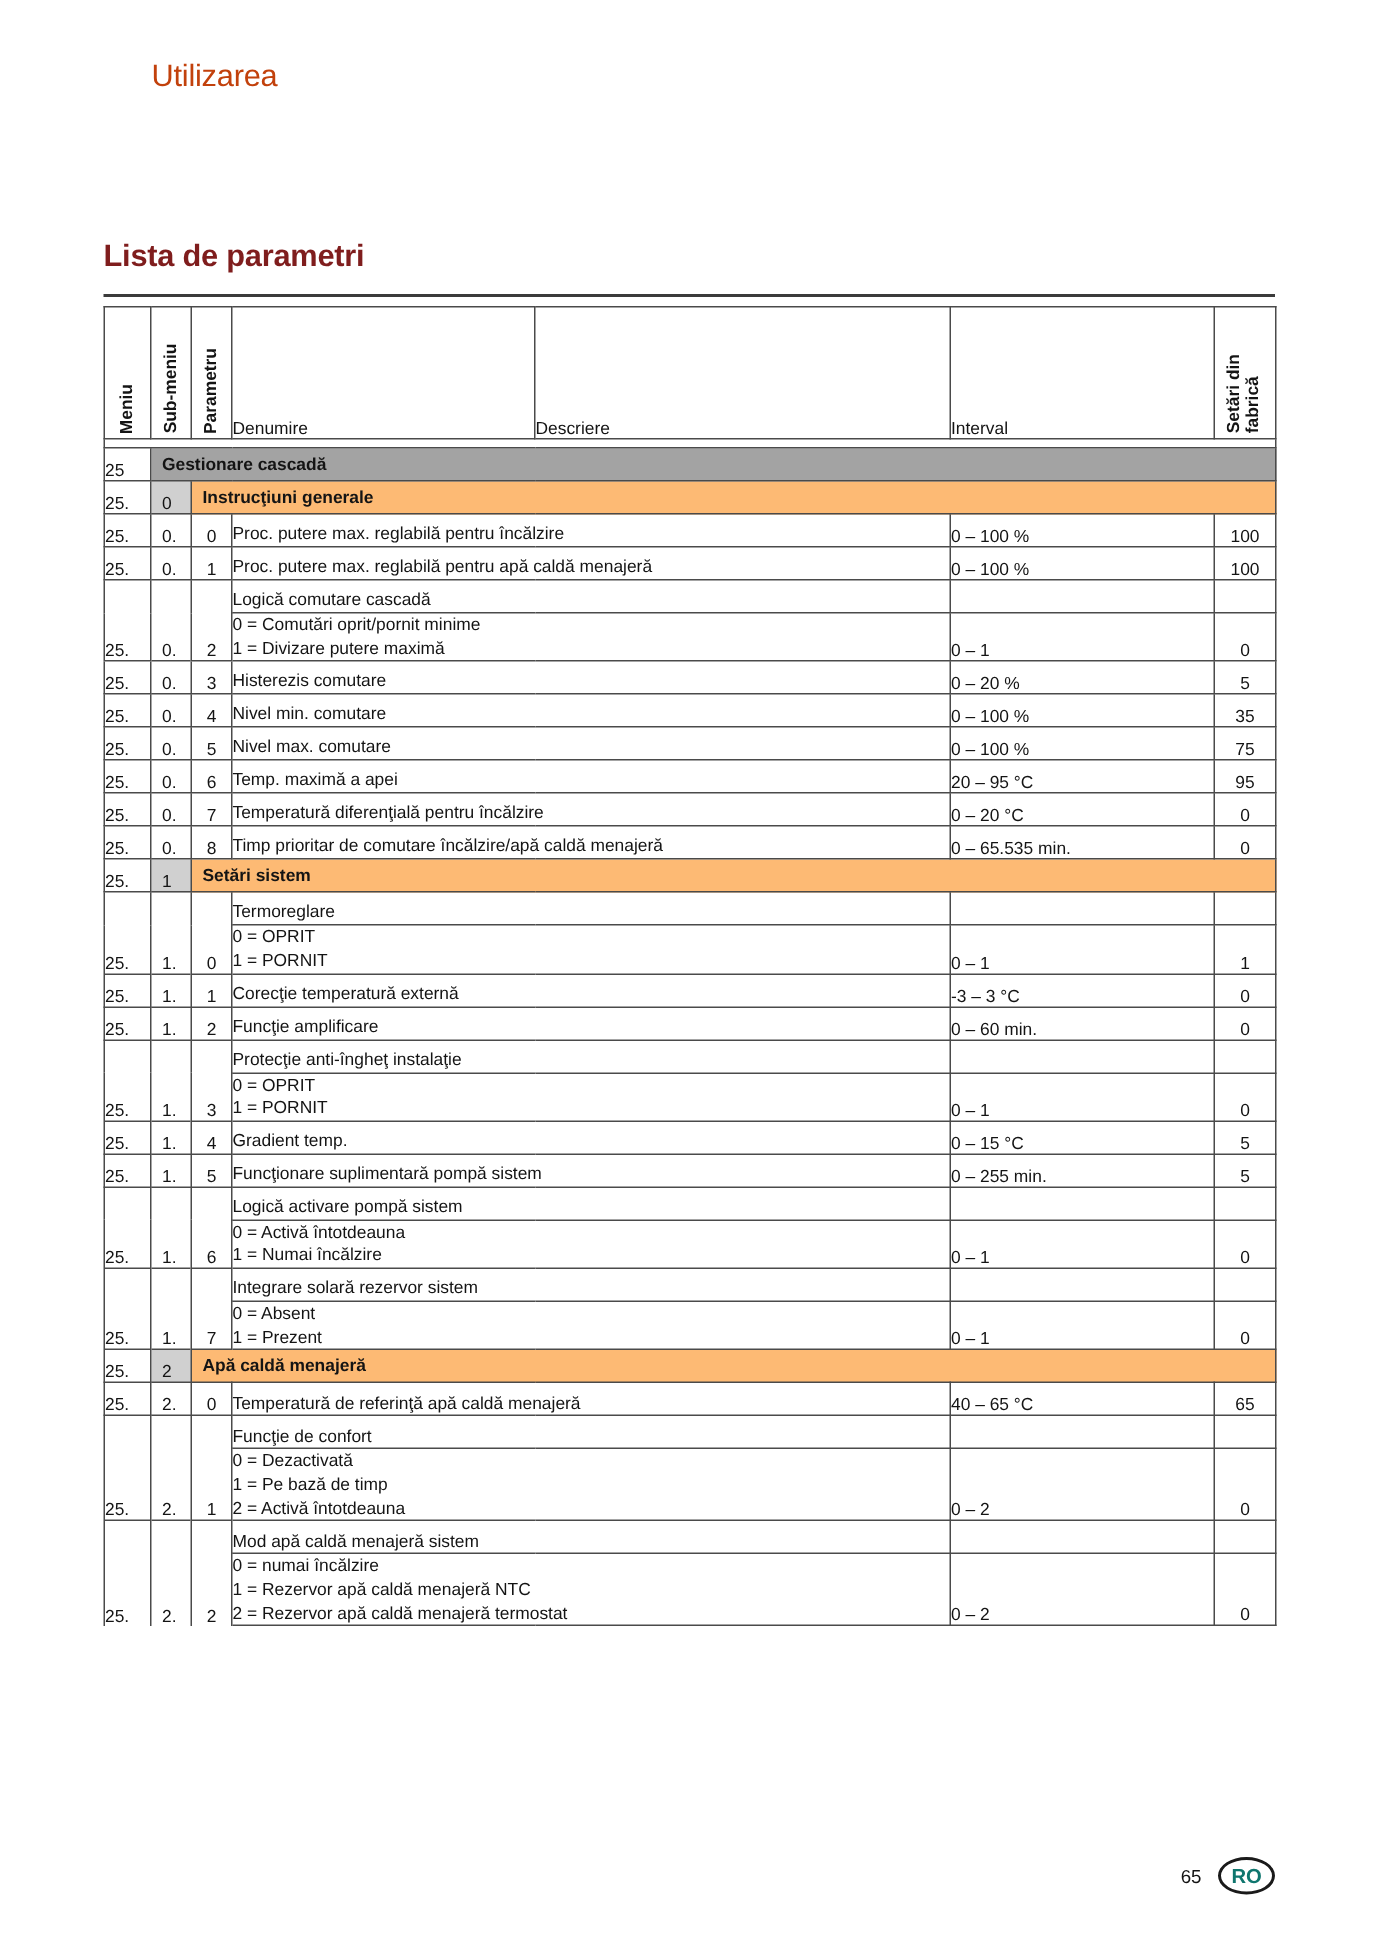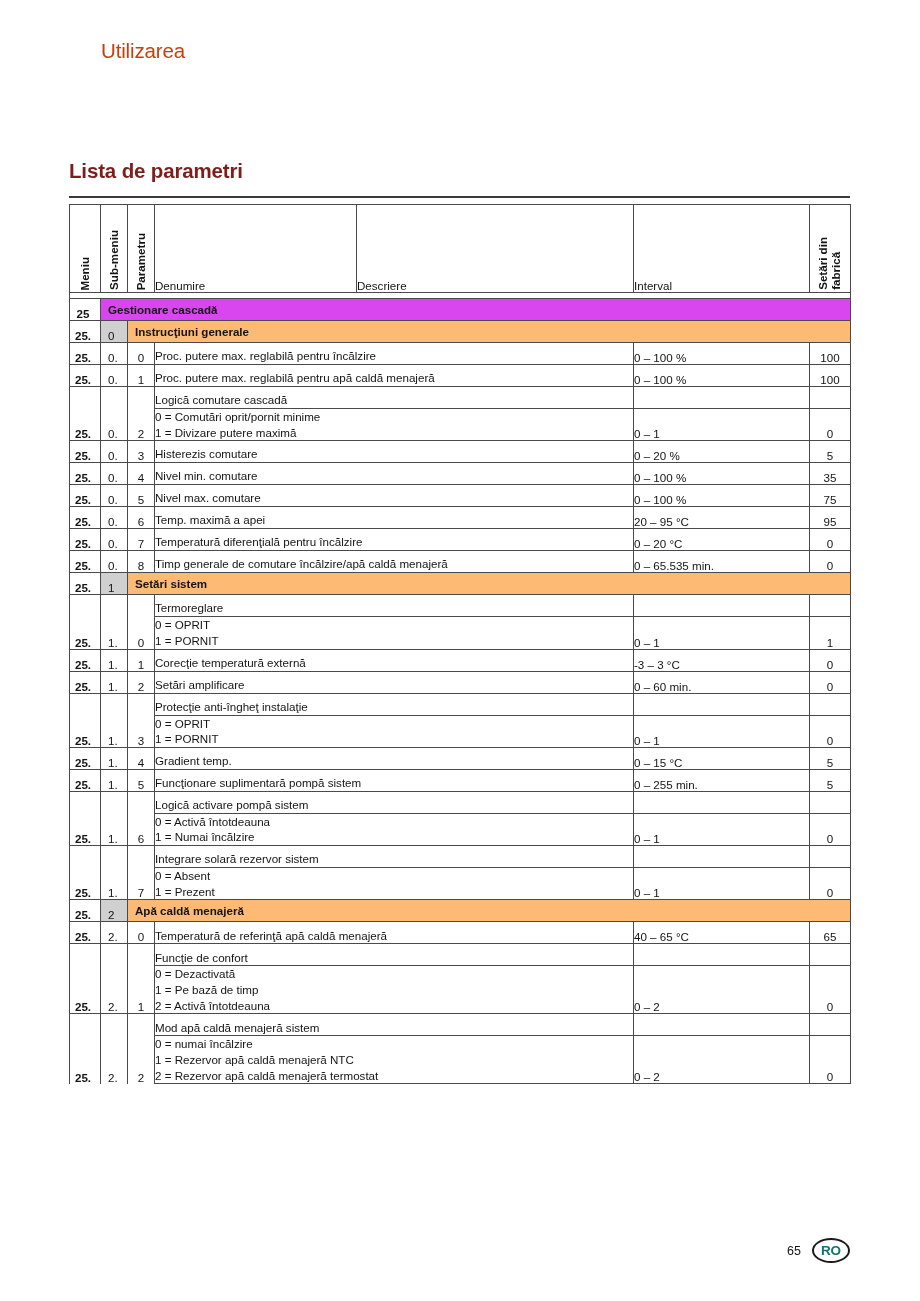--- a/index.html
+++ b/index.html
@@ -135,21 +135,21 @@
 
   
   .idcell {
     font-weight: bold;
     font-size: 11.6px;
     text-align: center;
     vertical-align: middle;
     padding: 0 2px 0 2px;
     height: 22px;
   }
-  .idcell.m  { text-align: center;  padding-right: 4px; font-weight: bold; }
+  .idcell.m  { text-align: left;  padding-right: 4px; }
   .idcell.s  { text-align: left;   padding-left: 7px;  }
   .idcell.p  { text-align: center; }
 
   .txt {
     text-align: left;
     vertical-align: middle;
     padding: 2px 4px 2px 7px;
     height: 22px;
     line-height: 1.28;
   }
@@ -185,21 +185,21 @@
   .toprow td {
     font-weight: bold;
     height: 22px;
   }
   .toprow .gname {
     text-align: left;
     vertical-align: middle;
     padding: 0 4px 0 7px;
     font-weight: bold;
     font-size: 11.6px;
-    background: #d946ef;
+    background: #a3a3a3;
   }
   .nb-bottom { border-bottom: none !important; }
 
   .opts {
     white-space: pre-line;
     line-height: 1.35;
     padding: 3px 4px 4px 7px;
   }
 
   
@@ -340,21 +340,21 @@
             <td class="idcell s">0.</td>
             <td class="idcell p">7</td>
             <td class="txt" colspan="2">Temperatură diferenţială pentru încălzire</td>
             <td class="interval">0 – 20 °C</td>
             <td class="factory">0</td>
           </tr>
           <tr>
             <td class="idcell m">25.</td>
             <td class="idcell s">0.</td>
             <td class="idcell p">8</td>
-            <td class="txt" colspan="2">Timp generale de comutare încălzire/apă caldă menajeră</td>
+            <td class="txt" colspan="2">Timp prioritar de comutare încălzire/apă caldă menajeră</td>
             <td class="interval">0 – 65.535 min.</td>
             <td class="factory">0</td>
           </tr>
           <tr class="grouprow">
             <td class="idcell m">25.</td>
             <td class="idcell s gray">1</td>
             <td class="gname" colspan="5">Setări sistem</td>
           </tr>
           <tr>
             <td class="idcell m nb-bottom" rowspan="2">25.</td>
@@ -375,21 +375,21 @@
             <td class="idcell s">1.</td>
             <td class="idcell p">1</td>
             <td class="txt" colspan="2">Corecţie temperatură externă</td>
             <td class="interval">-3 – 3 °C</td>
             <td class="factory">0</td>
           </tr>
           <tr>
             <td class="idcell m">25.</td>
             <td class="idcell s">1.</td>
             <td class="idcell p">2</td>
-            <td class="txt" colspan="2">Setări amplificare</td>
+            <td class="txt" colspan="2">Funcţie amplificare</td>
             <td class="interval">0 – 60 min.</td>
             <td class="factory">0</td>
           </tr>
           <tr>
             <td class="idcell m nb-bottom" rowspan="2">25.</td>
             <td class="idcell s nb-bottom" rowspan="2">1.</td>
             <td class="idcell p nb-bottom" rowspan="2">3</td>
             <td class="txt" colspan="2">Protecţie anti-îngheţ instalaţie</td>
             <td class="interval"></td>
             <td class="factory"></td>

